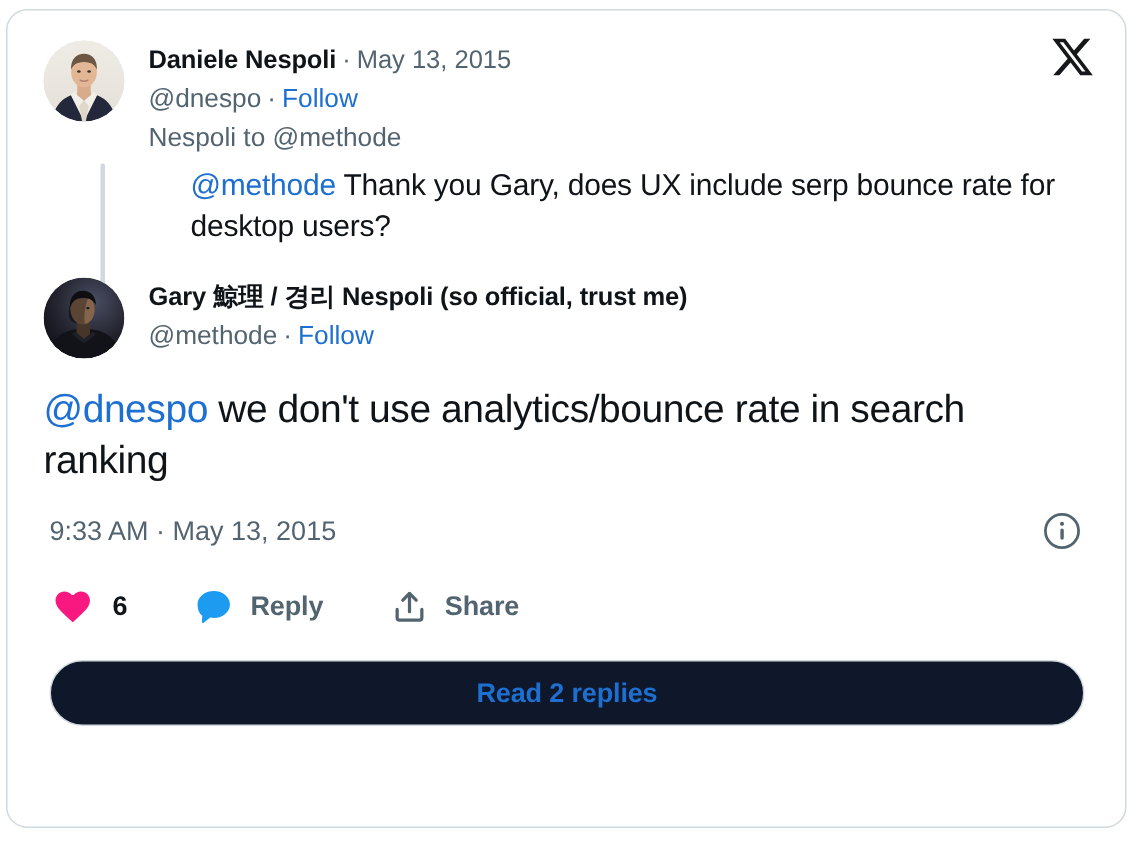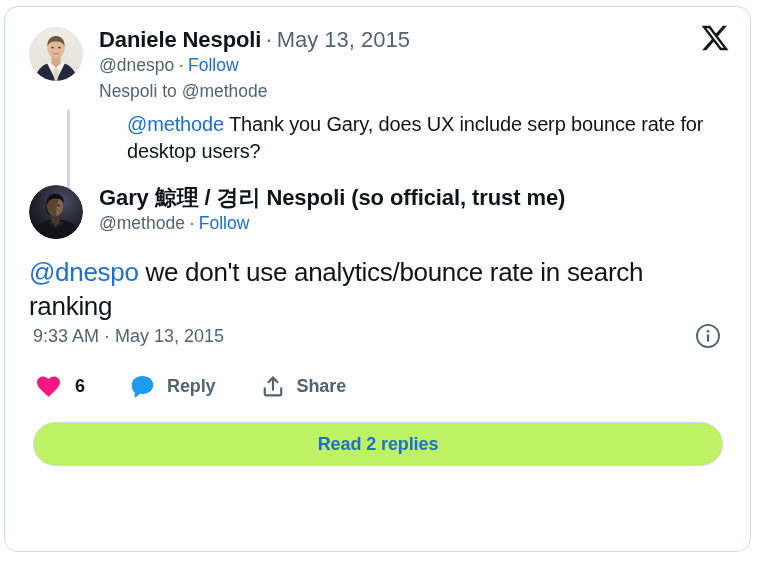--- a/index.html
+++ b/index.html
@@ -78,21 +78,21 @@
   .avatar svg { display: block; width: 54px; height: 54px; }
 
   .meta-col {
     flex: 1 1 auto;
     min-width: 0;
     padding-left: 8px;
     padding-top: 1px;
   }
 
   .name-line {
-    font-size: 22px;
+    font-size: 17px;
     line-height: 23px;
     white-space: nowrap;
   }
   .display-name {
     font-weight: bold;
     color: #0f1419;
     letter-spacing: -0.1px;
   }
   .dot-sep { color: #536471; padding: 0 4px; }
   .date-inline { color: #536471; font-weight: normal; }
@@ -140,20 +140,21 @@
     margin-left: 0;
     font-size: 26px;
     line-height: 34px;
     color: #0f1419;
     letter-spacing: -0.3px;
     width: 680px;
   }
 
   
   .timestamp-row {
+    margin-top: 18px;
     margin-left: 4px;
     display: flex;
     align-items: center;
     justify-content: space-between;
     width: 688px;
   }
   .timestamp {
     font-size: 18px;
     line-height: 24px;
     color: #536471;
@@ -192,21 +193,21 @@
 
   
   .read-replies {
     margin-top: 22px;
     margin-left: 4px;
     width: 690px;
     height: 44px;
     box-sizing: border-box;
     border: 1px solid #cfd9de;
     border-radius: 22px;
-    background: #bef264;
+    background: #0f172a;
     color: #1d6fd0;
     font-size: 18px;
     font-weight: bold;
     display: flex;
     align-items: center;
     justify-content: center;
     cursor: pointer;
     letter-spacing: -0.1px;
   }
 

